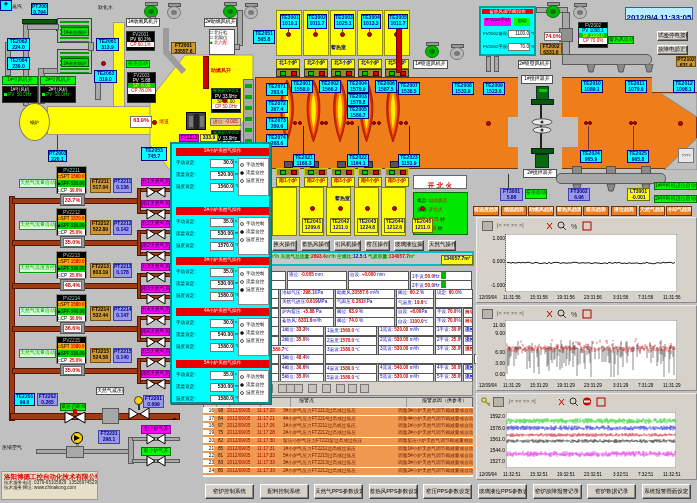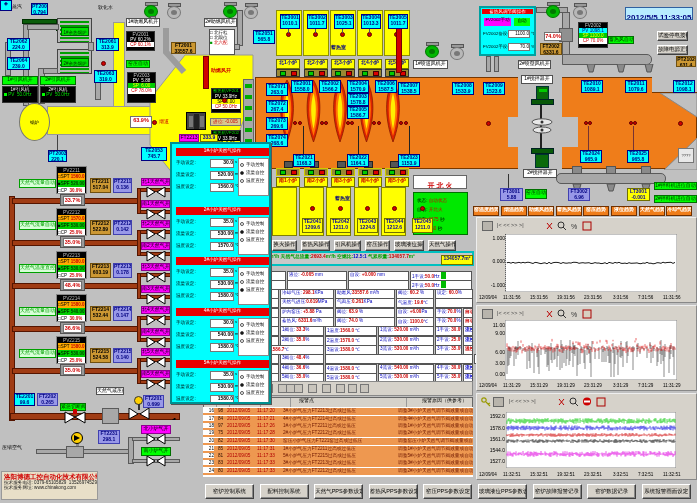--- a/index.html
+++ b/index.html
@@ -535,21 +535,21 @@
       <div style="position:absolute;left:1px;top:3px;width:14px;height:13px;border-radius:50%;background:#00b800;border:1px solid #007800"></div>
       <div style="position:absolute;left:5px;top:7px;width:6px;height:5px;border-radius:50%;background:#007800"></div>
     </div>
 
 <div class="a" style="left:449px;top:44px;width:18px;height:16px">
       <div style="position:absolute;left:2px;top:0;width:13px;height:4px;background:#999;border:1px solid #555"></div>
       <div style="position:absolute;left:1px;top:3px;width:14px;height:13px;border-radius:50%;background:#b8b8b8;border:1px solid #787878"></div>
       <div style="position:absolute;left:5px;top:7px;width:6px;height:5px;border-radius:50%;background:#787878"></div>
     </div>
 
-<div class="a " style="left:625px;top:7px;width:68px;height:13px;background:#b8ecff;border:1px solid #3060a0;text-align:center;line-height:13px"><b style="font-size:8px;color:#000080">2012/5/5 11:33:05</b></div>
+<div class="a " style="left:625px;top:7px;width:68px;height:13px;background:#b8ecff;border:1px solid #3060a0;text-align:center;line-height:13px"><b style="font-size:8px;color:#000080">2012/9/4 11:33:05</b></div>
 
 <div class="a btn" style="left:657px;top:31px;width:31px;height:10px;">试验停电按钮</div>
 
 <div class="a btn" style="left:657px;top:45px;width:31px;height:10px;">故障电源正常</div>
 
 <div class="a kh" style="left:676px;top:56px;width:20px;height:11px;">PT2102<br>631.4</div>
 
 <div class="a gl" style="left:654px;top:182px;width:43px;height:8px;">1#拌料机进位自动</div>
 
 <div class="a gl" style="left:654px;top:195px;width:43px;height:8px;">2#拌料机进位自动</div>

